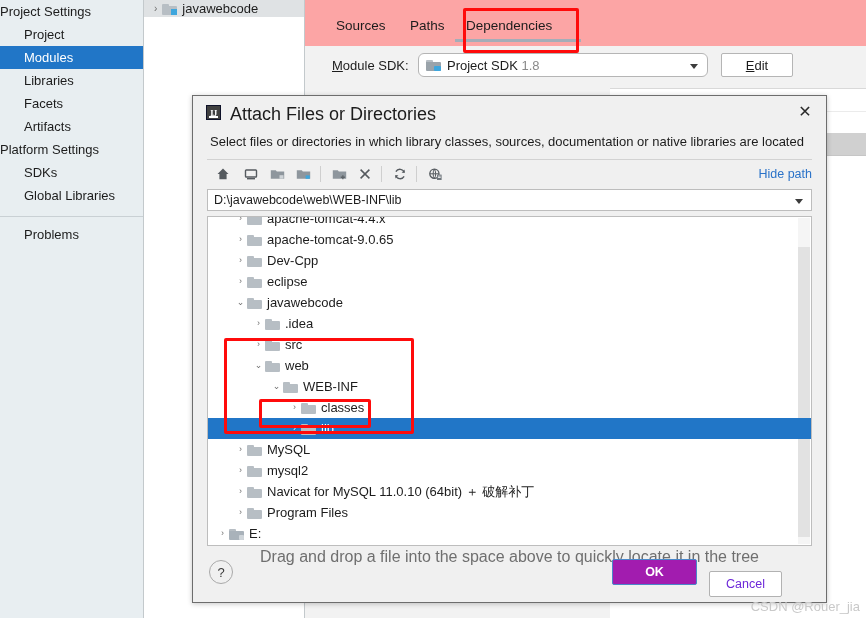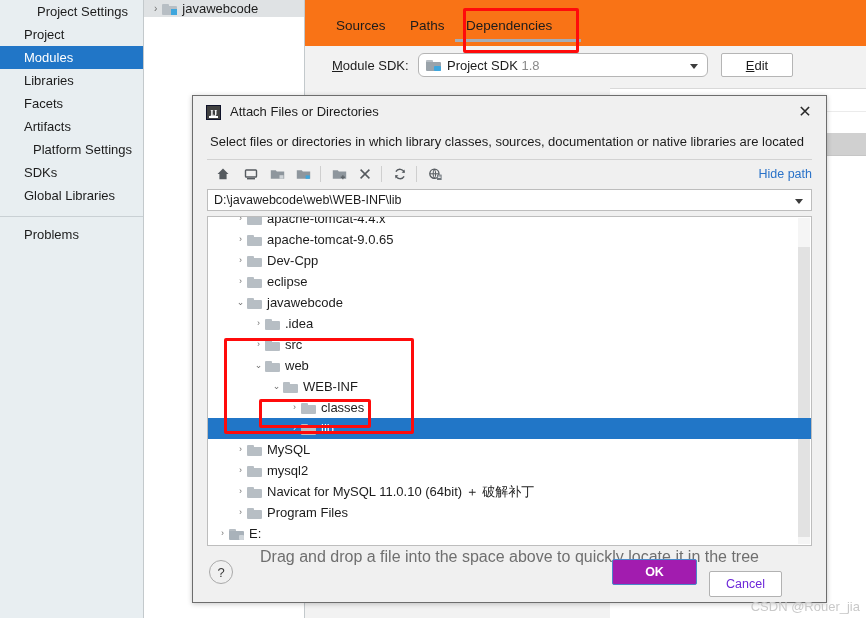--- a/index.html
+++ b/index.html
@@ -21,23 +21,22 @@
     position: absolute; left: 0; top: 0;
     width: 144px; height: 618px;
     background: #e8eef1;
     border-right: 1px solid #c3c9cc;
     box-sizing: border-box;
   }
   .nav-group {
     font-size: 13px;
     color: #1c1c1c;
     line-height: 23px;
-    padding-left: 22px;
+    padding-left: 0;
     white-space: nowrap;
-    text-align: center;
   }
   .nav-item {
     font-size: 13px;
     color: #1c1c1c;
     line-height: 23px;
     padding-left: 24px;
     white-space: nowrap;
   }
   .nav-item.selected {
     background: #2176c7;
@@ -86,21 +85,21 @@
   .detail-pane {
     position: absolute;
     left: 305px; top: 0;
     right: 0; height: 618px;
     background: #f2f2f2;
   }
   .tabstrip {
     position: absolute;
     left: 0; top: 0; right: 0;
     height: 46px;
-    background: #f97316;
+    background: #fca5a5;
     border-bottom: 1px solid #d5d5d5;
   }
   .tab {
     position: absolute;
     top: 18px;
     font-size: 13.5px;
     color: #1c1c1c;
     white-space: nowrap;
   }
   .tab-underline {
@@ -195,21 +194,21 @@
   }
   .ij-icon::after {
     content: "";
     position: absolute;
     left: 2px; bottom: 1px; right: 2px;
     height: 2px;
     background: #ffffff;
   }
   .dlg-title {
     position: absolute; left: 37px; top: 8px;
-    font-size: 13px; color: #1c1c1c;
+    font-size: 18px; color: #1c1c1c;
   }
   .dlg-close {
     position: absolute; right: 11px; top: 6px;
     width: 20px; height: 20px;
     display: flex; align-items: center; justify-content: center;
     font-size: 16px; color: #2a2a2a;
     line-height: 1;
   }
   .dlg-subtitle {
     position: absolute;

